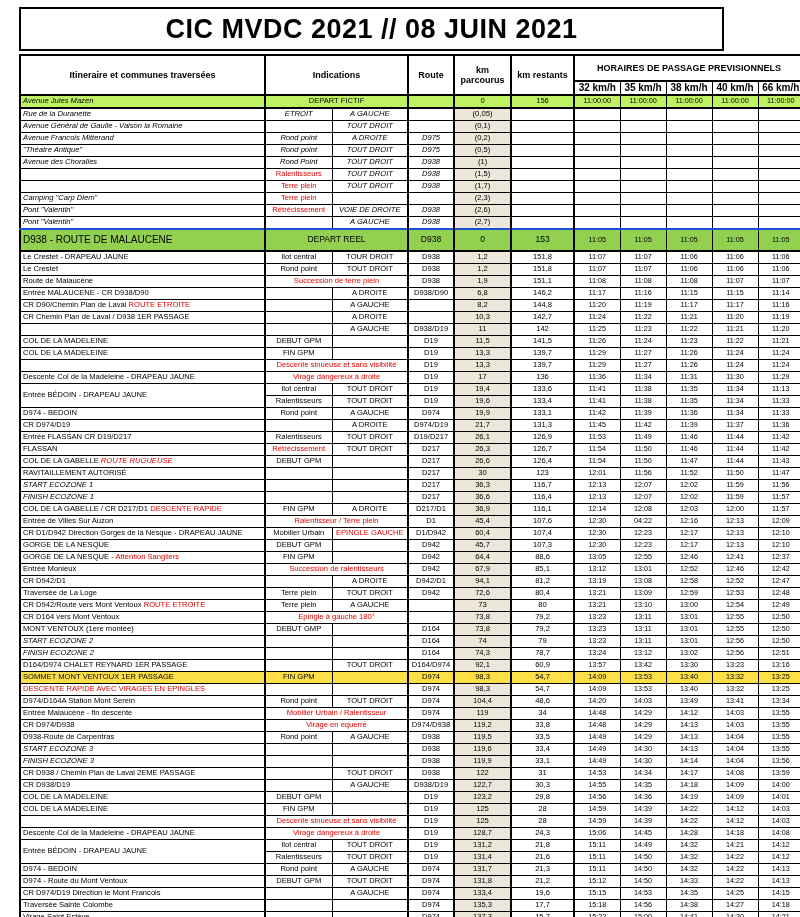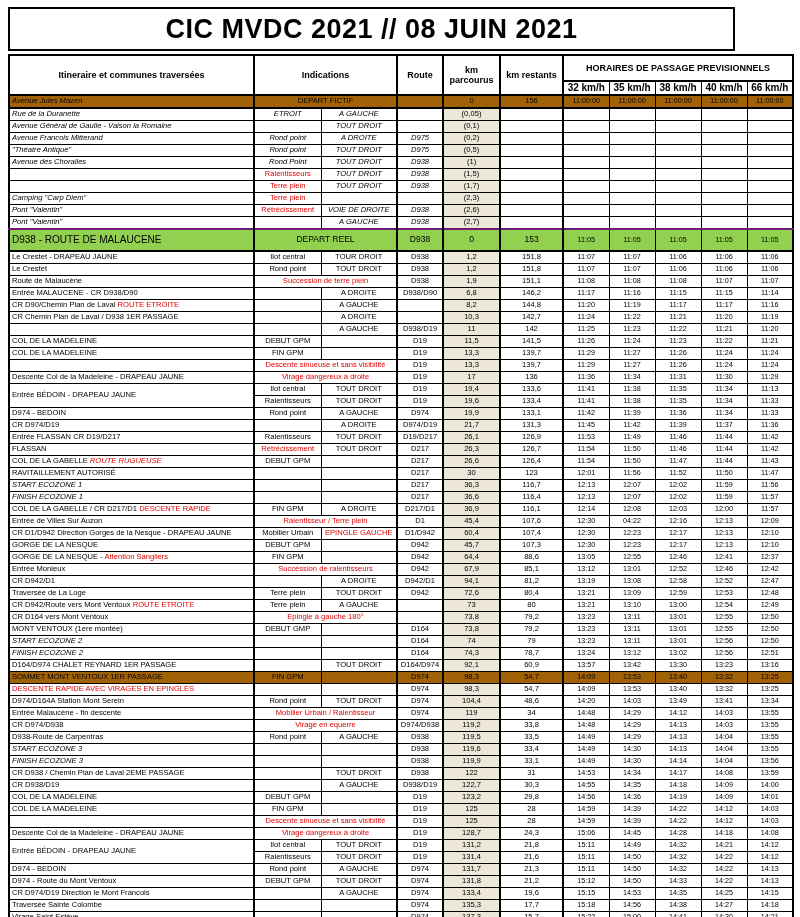--- a/index.html
+++ b/index.html
@@ -1,42 +1,42 @@
 <!DOCTYPE html>
 <html><head>
 <meta charset="utf-8">
 <style>
   html,body{margin:0;padding:0;background:#fff;}
   body{width:800px;height:917px;font-family:"Liberation Sans",sans-serif;color:#000;}
-  .sheet{box-sizing:border-box;width:743px;height:917px;padding:7px 8px;}
+  .sheet{box-sizing:border-box;width:743px;height:917px;padding:7px 19px;}
   .title-box{box-sizing:border-box;border:2px solid #000;height:44px;display:flex;
     align-items:center;justify-content:center;margin-bottom:3px;}
   .title-box h1{margin:0;font-size:27px;font-weight:bold;letter-spacing:.5px;}
   table{border-collapse:collapse;table-layout:fixed;width:784px;border:2px solid #000;}
   col.c-name{width:245px;} col.c-i1{width:67px;} col.c-i2{width:76px;}
   col.c-rt{width:46px;} col.c-km{width:57px;} col.c-rs{width:63px;}
   col.c-t{width:46px;}
   th,td{border:1px solid #000;padding:0 2px;overflow:hidden;white-space:nowrap;
     font-size:7.6px;line-height:1.15;height:11px;vertical-align:middle;}
   thead th{font-weight:bold;text-align:center;font-size:9px;}
   thead tr.h1 th{height:24px;}
   thead tr.h2 th{height:12px;font-size:10px;}
   thead th{border-bottom-width:2px;}
   td.name{text-align:left;}
   td.i1,td.i2,td.is,td.rt,td.km,td.rs,td.tm{text-align:center;}
   
   .vr{border-right:2px solid #000;}
   
   td.km{background:#ece7d9;}
-  tr.blue td{background:#a16207;}
+  tr.blue td{background:#bef264;}
   tr.blue td{border-bottom:2px solid #000;}
-  tr.green td{background:#92d050;border-top:2px solid #701a75;border-bottom:2px solid #000;
+  tr.green td{background:#92d050;border-top:2px solid #1d4ed8;border-bottom:2px solid #000;
     height:20px;font-size:8.5px;}
   tr.green td.name{font-size:10px;}
-  tr.hl td{background:#a16207;}
+  tr.hl td{background:#fde047;}
   .b{font-weight:normal;} .i{font-style:italic;} .r{color:#e00000;}
   td .seg{display:inline;}
   tbody td.tm{font-size:7.2px;}
 </style>
 </head>
 <body>
 
 <div class="sheet">
   <div class="title-box">
     <h1>CIC MVDC 2021 // 08 JUIN 2021</h1>

